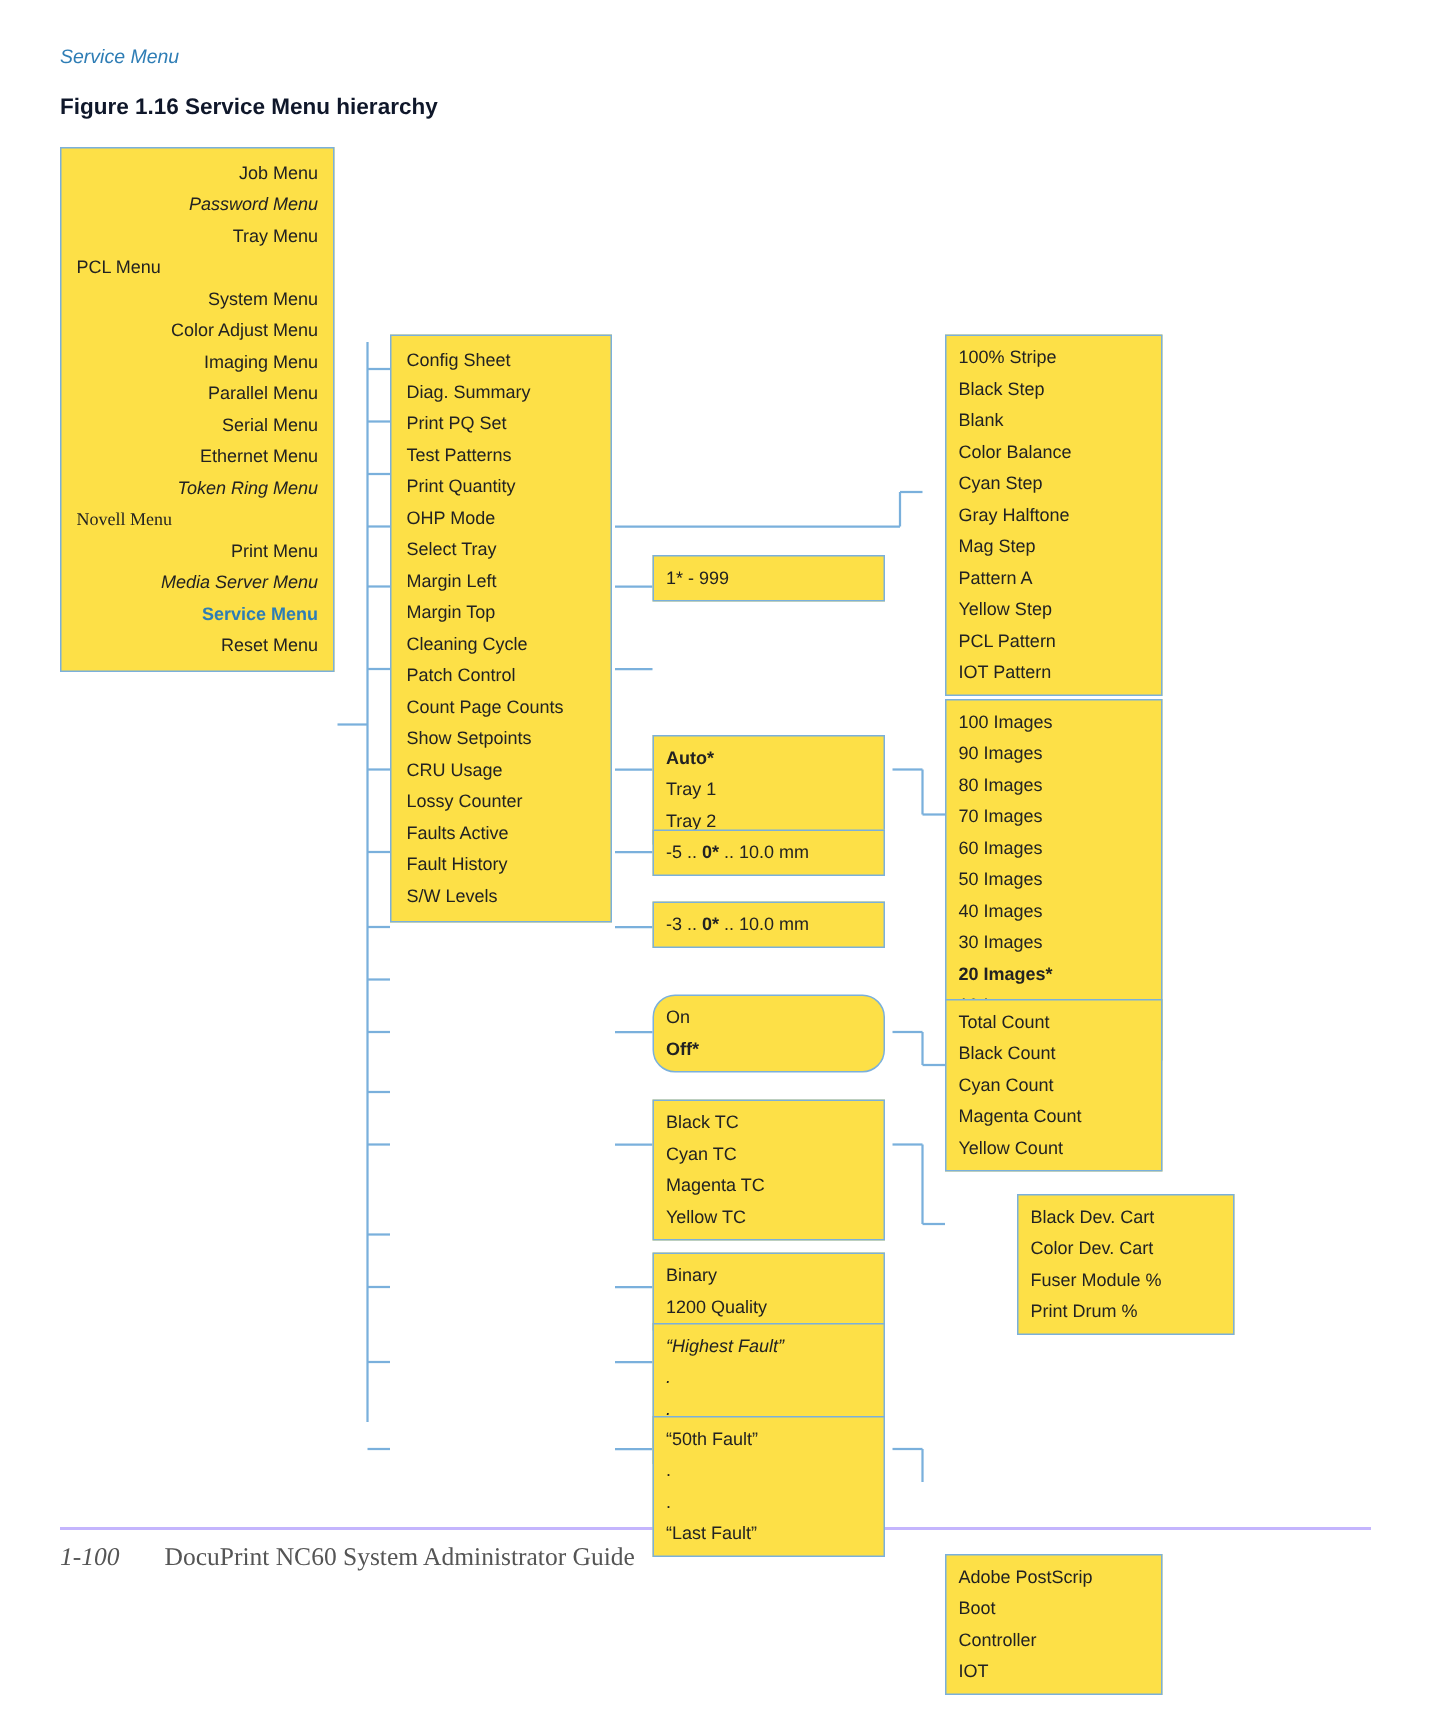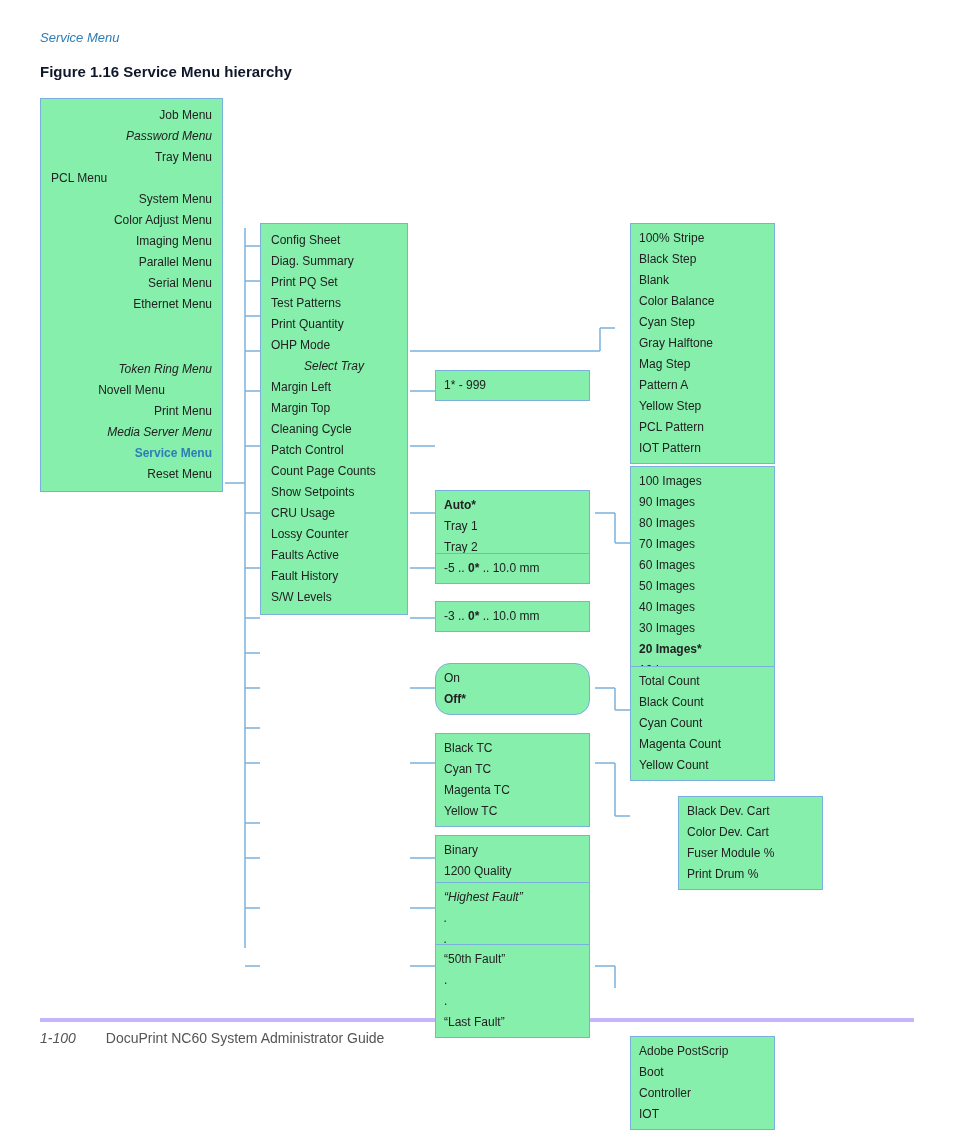--- a/index.html
+++ b/index.html
@@ -33,44 +33,45 @@
       position: relative;
       width: 870px;
       height: 890px;
       margin-top: 10px;
     }
 
     
     .box {
       position: absolute;
       border: 1.5px solid #7ab0dc;
-      background: #86efac;
+      background: #fde047;
       padding: 4px 8px;
       font-size: 12px;
       line-height: 1.75;
     }
     .box .b { font-weight: bold; }
 
     
     .lines-svg {
       position: absolute;
       top: 0; left: 0;
       width: 100%;
       height: 100%;
       pointer-events: none;
     }
 
     .footer {
       margin-top: 30px;
-      border-top: 4px solid #c4b5fd;
+      border-top: 2px solid #c4b5fd;
       padding-top: 8px;
-      font-size: 14px;
+      font-size: 17px;
       color: #555;
       display: flex;
       gap: 30px;
+      font-family: Liberation Serif, serif;
     }
     .footer .page-num { font-style: italic; }
   </style>
 </head>
 <body>
 
 <div class="page">
   <div class="breadcrumb">Service Menu</div>
 
   <div class="figure-title">Figure 1.16    Service Menu hierarchy</div>
@@ -163,36 +164,36 @@
       <div class="item" style="text-align:right;">Job Menu</div>
       <div class="item italic" style="text-align:right; font-style:italic;">Password Menu</div>
       <div class="item" style="text-align:right;">Tray Menu</div>
       <div class="item" style="text-align:left;">PCL Menu</div>
       <div class="item" style="text-align:right;">System Menu</div>
       <div class="item" style="text-align:right;">Color Adjust Menu</div>
       <div class="item" style="text-align:right;">Imaging Menu</div>
       <div class="item" style="text-align:right;">Parallel Menu</div>
       <div class="item" style="text-align:right;">Serial Menu</div>
       <div class="item" style="text-align:right;">Ethernet Menu</div>
-      <div class="item italic" style="text-align:right; font-style:italic;margin-top:44px;">Token Ring Menu</div>
-      <div class="item" style="text-align:center;">Novell Menu</div>
+      <div class="item italic" style="text-align:right; font-style:italic;">Token Ring Menu</div>
+      <div class="item" style="text-align:left;font-family:Liberation Serif, serif;">Novell Menu</div>
       <div class="item" style="text-align:right;">Print Menu</div>
       <div class="item italic" style="text-align:right; font-style:italic;">Media Server Menu</div>
       <div class="item bold-blue" style="text-align:right; font-weight:bold; color:#2e7db5;">Service Menu</div>
       <div class="item" style="text-align:right;">Reset Menu</div>
     </div>
 
     <div class="box" style="left:220px; top:125px; width:148px; padding:6px 10px;">
       <div>Config Sheet</div>
       <div>Diag. Summary</div>
       <div>Print PQ Set</div>
       <div>Test Patterns</div>
       <div>Print Quantity</div>
       <div>OHP Mode</div>
-      <div style="font-style:italic;text-align:center;">Select Tray</div>
+      <div style="">Select Tray</div>
       <div>Margin Left</div>
       <div>Margin Top</div>
       <div>Cleaning Cycle</div>
       <div>Patch Control</div>
       <div>Count Page Counts</div>
       <div>Show Setpoints</div>
       <div>CRU Usage</div>
       <div>Lossy Counter</div>
       <div>Faults Active</div>
       <div>Fault History</div>

